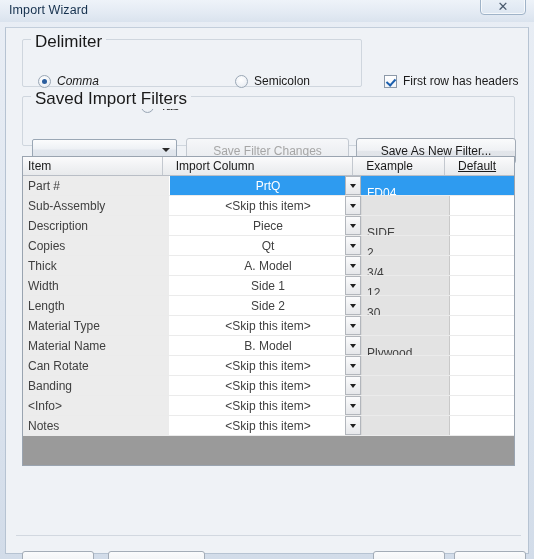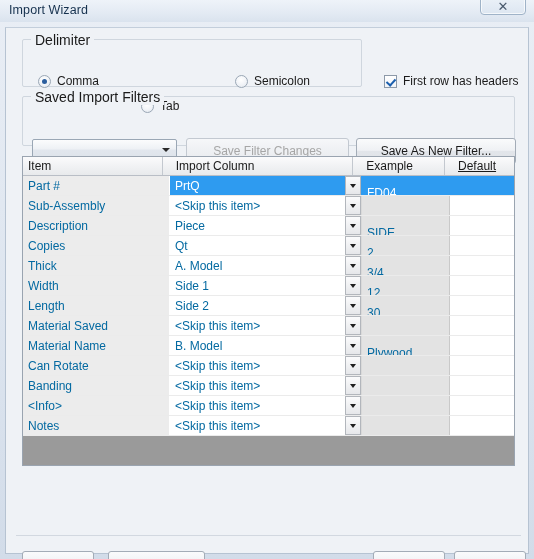--- a/index.html
+++ b/index.html
@@ -85,21 +85,21 @@
     border-radius: 2px;
     box-sizing: border-box;
     background: transparent;
   }
   .groupbox > .gb-legend {
     position: absolute;
     top: -8px;
     left: 8px;
     padding: 0 4px;
     background: #eff2f6;
-    font-size: 14px;
+    font-size: 17px;
     color: #1a1a1a;
     white-space: nowrap;
   }
 
   #grp-delimiter {
     left: 16px;
     top: 11px;
     width: 340px;
     height: 48px;
   }
@@ -277,36 +277,37 @@
   #grid-body { }
   .grow {
     display: flex;
     height: 20px;
     box-sizing: border-box;
     border-bottom: 1px solid #ebebeb;
   }
   .grow .c {
     box-sizing: border-box;
     font-size: 12px;
-    color: #0369a1;
+    color: #404040;
     overflow: hidden;
     white-space: nowrap;
     position: relative;
   }
   
   .grow .c-item {
     background: #ececec;
     border-right: 1px solid #ffffff;
     padding: 3px 0 0 5px;
   }
   
   .grow .c-import {
     background: #ffffff;
     border-right: 1px solid #d9d9d9;
     padding: 3px 0 0 5px;
+    text-align: center;
   }
   .grow .c-import .cell-arrow {
     position: absolute;
     right: 0;
     top: 0;
     width: 16px;
     height: 19px;
     box-sizing: border-box;
     border: 1px solid #b2b6bc;
     background: linear-gradient(180deg, #fbfbfc 0%, #f0f1f3 50%, #e6e7ea 100%);
@@ -365,21 +366,21 @@
       <div class="glyph">✕</div>
     </div>
   </div>
 
   <div id="client">
 
     <div class="groupbox" id="grp-delimiter">
       <span class="gb-legend">Delimiter</span>
     </div>
 
-    <div class="radio-row" style="left:32px; top:46px;">
+    <div class="radio-row" style="left:32px; top:46px;font-style:italic;">
       <span class="radio-mark checked"></span>
       <span class="radio-label">Comma</span>
     </div>
 
     <div class="radio-row" style="left:135px; top:46px;margin-top:25px;">
       <span class="radio-mark"></span>
       <span class="radio-label">Tab</span>
     </div>
 
     <div class="radio-row" style="left:229px; top:46px;">
@@ -448,21 +449,21 @@
             <div class="c c-example col-example">12</div>
             <div class="c c-default col-default"></div>
           </div>
           <div class="grow">
             <div class="c c-item col-item">Length</div>
             <div class="c c-import col-import"><span>Side 2</span><span class="cell-arrow"></span></div>
             <div class="c c-example col-example">30</div>
             <div class="c c-default col-default"></div>
           </div>
           <div class="grow">
-            <div class="c c-item col-item">Material Saved</div>
+            <div class="c c-item col-item">Material Type</div>
             <div class="c c-import col-import"><span>&lt;Skip this item&gt;</span><span class="cell-arrow"></span></div>
             <div class="c c-example col-example"></div>
             <div class="c c-default col-default"></div>
           </div>
           <div class="grow">
             <div class="c c-item col-item">Material Name</div>
             <div class="c c-import col-import"><span>B. Model</span><span class="cell-arrow"></span></div>
             <div class="c c-example col-example">Plywood</div>
             <div class="c c-default col-default"></div>
           </div>

